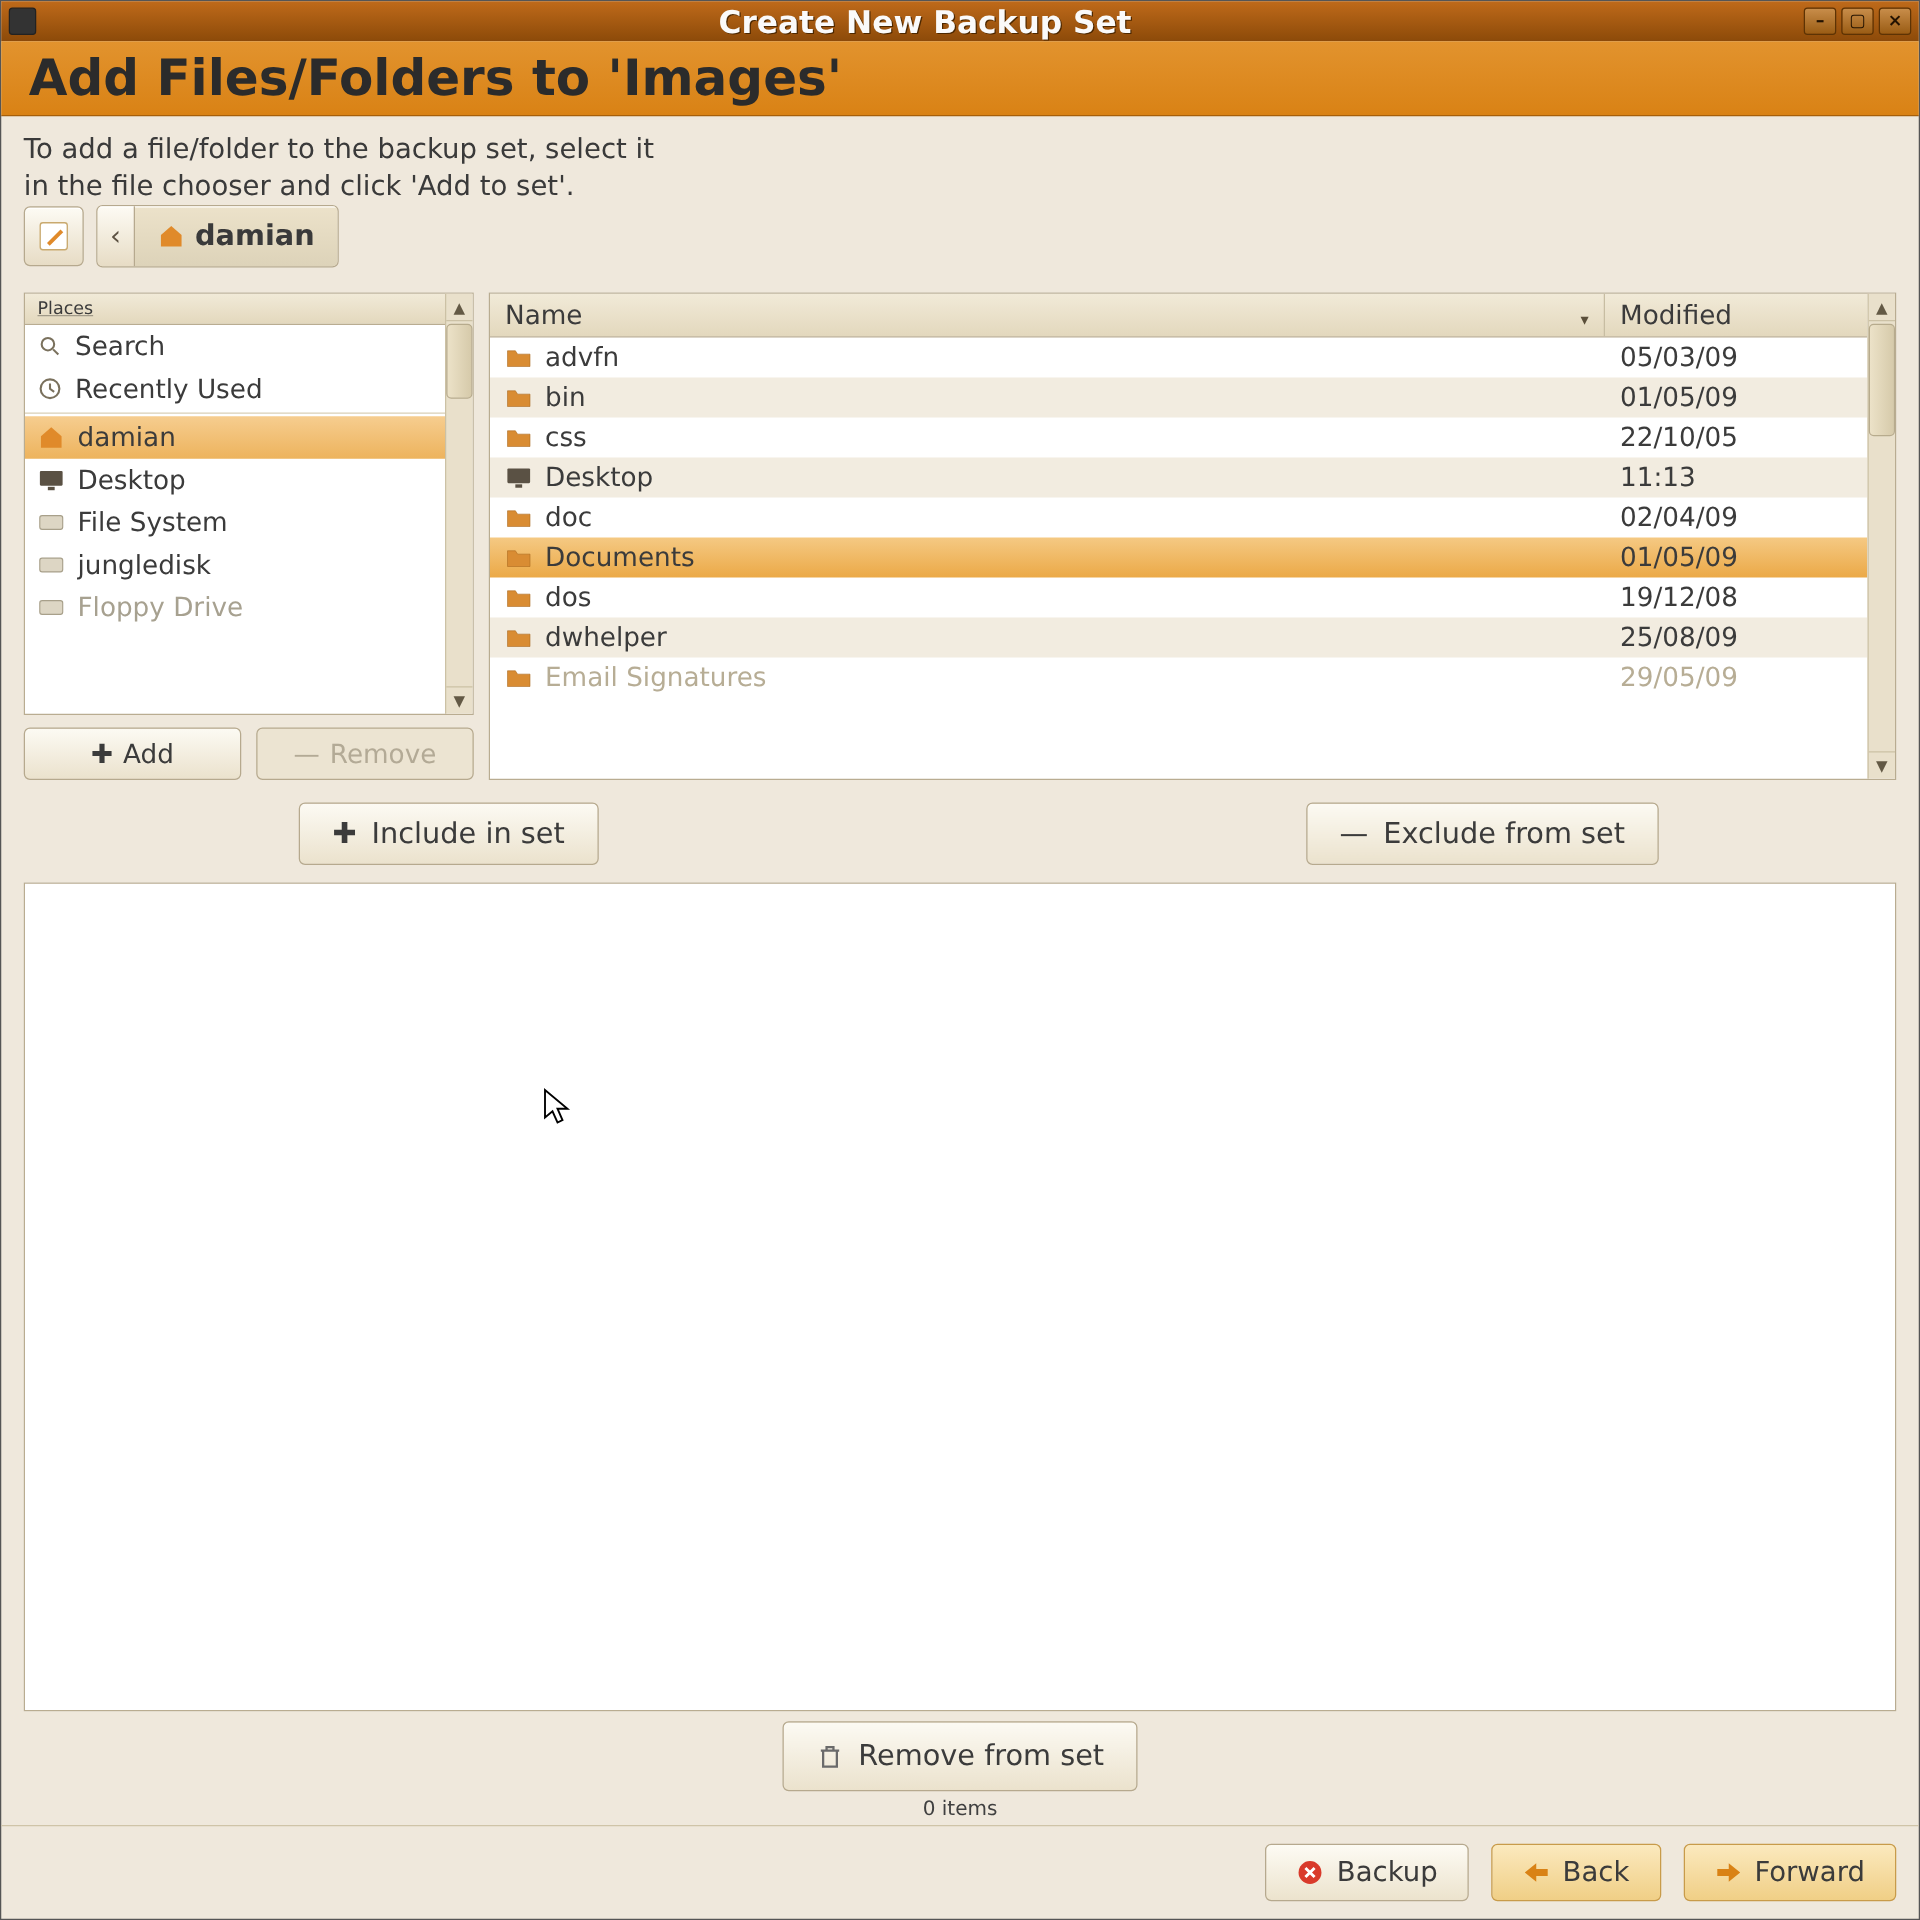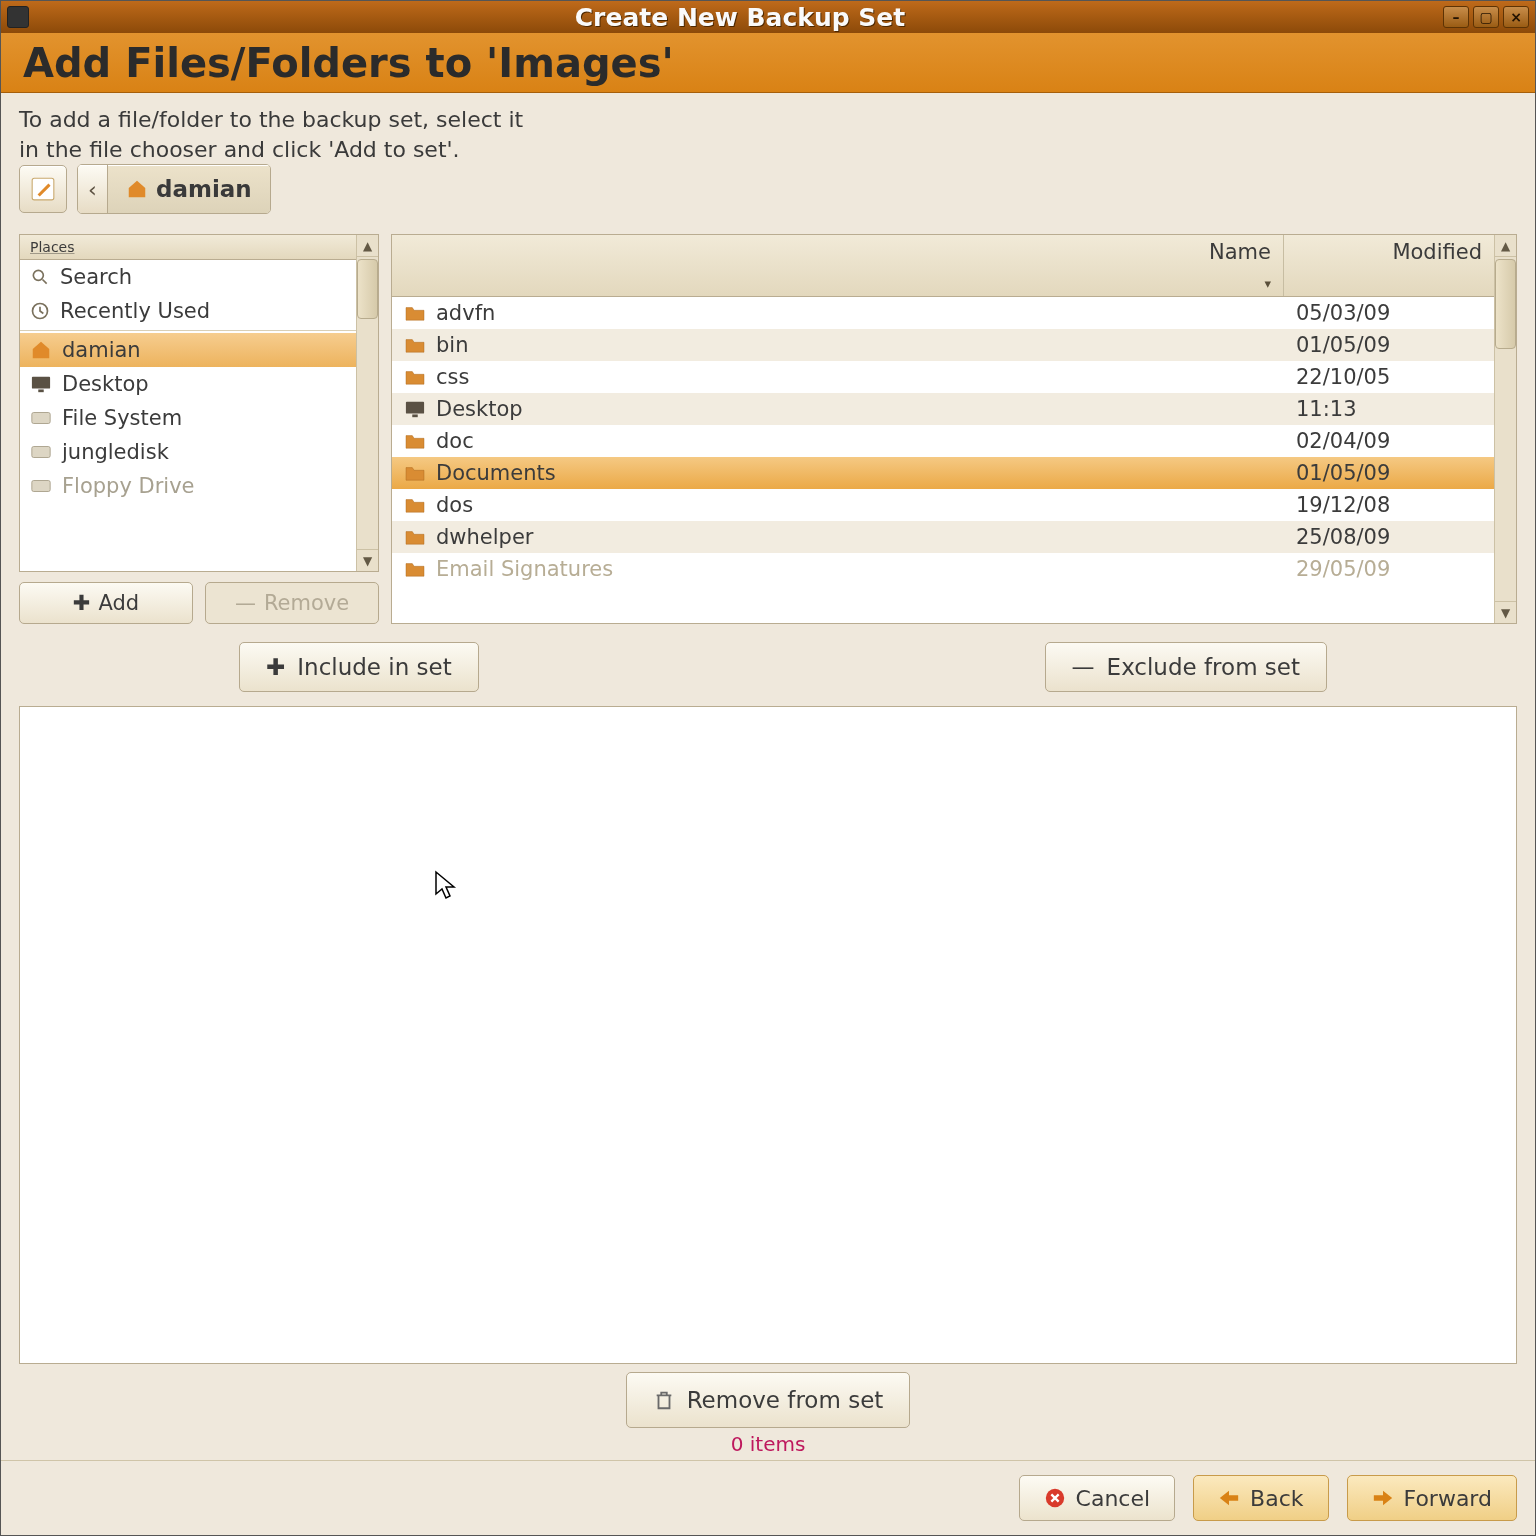--- a/index.html
+++ b/index.html
@@ -40,39 +40,39 @@
   .scroll-arrow.bot{border-bottom:none;border-top:1px solid #ccc1a5;}
   .scroll-track{flex:1;}
   .scroll-thumb{ background:linear-gradient(90deg,#ece2c8,#d6caaa); border:1px solid #b7ab8d; border-radius:4px;}
   .places-btns { display:flex; gap:12px; margin-top:10px;}
   .gbtn { flex:1; height:42px; border:1px solid #b6a98e; border-radius:5px; background:linear-gradient(#fcfaf3,#ebe2cd); display:flex; align-items:center; justify-content:center; gap:8px; font-size:21px; color:#3b3b3b; cursor:pointer;}
   .gbtn.disabled{ color:#b3aa96; background:#ece4d2; cursor:default;}
   
   .filelist-wrap{ flex:1; display:flex; border:1px solid #b9ac91; background:#fff;}
   .filelist{flex:1; overflow:hidden;}
   .fl-headers{ display:flex; background:linear-gradient(#f1ead8,#e3d8bd); border-bottom:1px solid #b9ac91;}
-  .fl-h{ padding:5px 12px; font-size:21px; color:#3b3b3b; display:flex; align-items:flex-end; gap:6px;flex-direction:column;}
+  .fl-h{ padding:5px 12px; font-size:21px; color:#3b3b3b; display:flex; align-items:flex-end; gap:6px;}
   .fl-h.name{flex:1; border-right:1px solid #c7bda2;}
   .fl-h.mod{ width:210px;}
   .fl-h .chev { font-size:13px; color:#5a4f3a;}
   .row{ display:flex; align-items:center; font-size:21px; color:#3b3b3b;}
   .row > .cell-name{ flex:1; display:flex; align-items:center; gap:10px; padding:4px 12px;}
   .row > .cell-mod { width:210px; padding:4px 12px;}
   .row.stripe{ background:#f2ece0;}
   .row.sel{ background:linear-gradient(#f5c983,#eba947);justify-content:space-between;}
   .row.cut{ color:#b7ad95;}
   .folder-icon{ width:22px; height:18px; fill:#d98c33; stroke:#a9671c; stroke-width:.5;}
   .desk-icon{ width:22px;height:20px;}
   
   .inc-exc-bar{ padding:18px 0 10px 0; display:flex; justify-content:space-between; padding-left:220px; padding-right:190px;}
   .bigbtn { height:50px; padding:0 26px; border:1px solid #b6a98e; border-radius:5px; background:linear-gradient(#fcfaf3,#ebe2cd); display:flex; align-items:center; gap:12px; font-size:23px; color:#3b3b3b; cursor:pointer;}
   
   .setbox{ flex:1; min-height:300px; border:1px solid #b9ac91; background:#fff; margin-top:4px;}
   .removebar{ display:flex; flex-direction:column; align-items:center; padding:8px 0 4px 0; gap:4px;}
-  .status{ font-size:20px; color:#be185d;}
+  .status{ font-size:16px; color:#404040;}
   
   .footer{ border-top:1px solid #cfc4a8; padding:14px 18px; display:flex; justify-content:flex-end; gap:18px;}
   .ftbtn { height:46px; padding:0 24px; border:1px solid #b6a98e; border-radius:5px; background:linear-gradient(#fdfbf4,#ece3cd); display:flex; align-items:center; gap:10px; font-size:22px; color:#3b3b3b; cursor:pointer;}
   .ftbtn.primary{ background:linear-gradient(#fbe9be,#f0cf86); border-color:#c89b4a;}
   
   svg{display:block;}
   .cursor { position:absolute; left:434px; top:870px; width:24px; height:30px; }
 </style>
 </head>
 <body>
@@ -354,21 +354,21 @@
       <div class="status">0 items</div>
     </div>
   </div>
 
   <div class="footer">
     <div class="ftbtn">
       <svg width="22" height="22" viewBox="0 0 24 24">
           <circle cx="12" cy="12" r="10" fill="#d93a2b"></circle>
           <path d="M8 8l8 8M16 8l-8 8" stroke="#fff" stroke-width="2.5"></path>
         </svg>
-      <span>Cancel</span>
+      <span>Backup</span>
     </div>
     <div class="ftbtn primary">
       <svg width="22" height="20" viewBox="0 0 24 20">
           <path d="M12 2 L2 10 L12 18 V13 H22 V7 H12 Z" fill="#d98215"></path>
         </svg>
       <span>Back</span>
     </div>
     <div class="ftbtn primary">
       <svg width="22" height="20" viewBox="0 0 24 20">
           <path d="M12 2 L22 10 L12 18 V13 H2 V7 H12 Z" fill="#d98215"></path>

